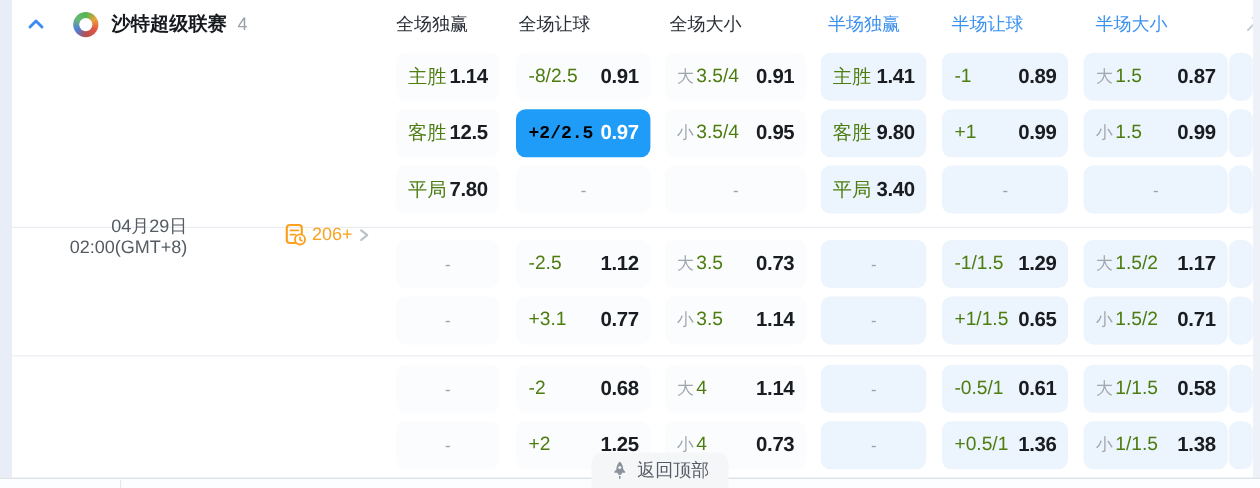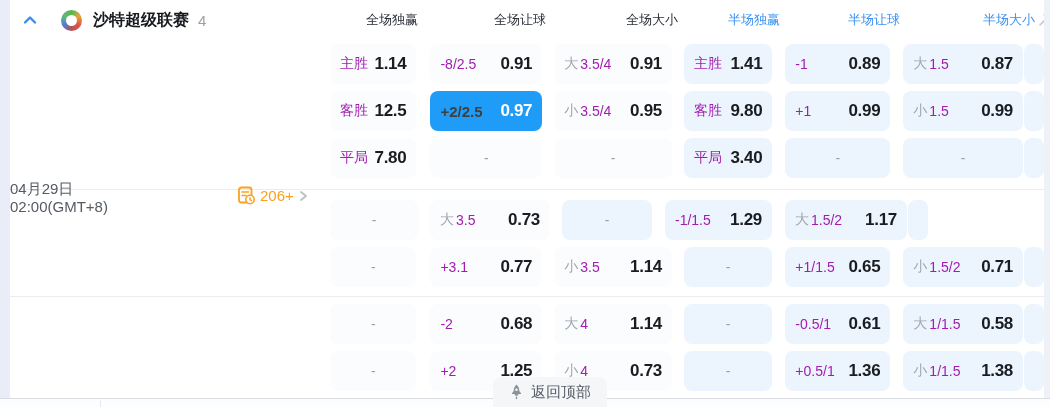--- a/index.html
+++ b/index.html
@@ -12,21 +12,21 @@
 
   
   .hdr{height:40px;display:flex;align-items:center;padding-left:320px;position:relative;box-sizing:border-box;}
   .league-bar{position:absolute;left:10px;top:0;height:40px;display:flex;align-items:center;}
   .chev-up{display:flex;align-items:center;cursor:pointer;}
   .league-icon{width:21px;height:21px;border-radius:50%;margin-left:21px;position:relative;
     background:conic-gradient(#53b74f,#e8a33d,#e05546,#b5524f,#4f7fd8,#67b879,#53b74f);}
   .league-icon::after{content:'';position:absolute;inset:5px;background:#fff;border-radius:50%;}
   .league-name{margin-left:11px;font-size:16px;font-weight:bold;color:#16191e;}
   .league-count{margin-left:9px;font-size:15px;color:#9aa0a8;}
-  .hcol{text-align:right;font-size:13px;color:#2b3038;}
+  .hcol{text-align:left;font-size:15px;color:#2b3038;}
   .hcol.half{color:#3d92f0;}
   .hdr-partial-icon{position:absolute;left:1028px;top:13px;opacity:.8;}
 
   
   .c0{width:88px;}
   .c1{width:114px;margin-left:14px;}
   .c2{width:120px;margin-left:12px;}
   .c3{width:90px;margin-left:12px;}
   .c4{width:107px;margin-left:13px;}
   .c5{width:122px;margin-left:13px;}
@@ -42,36 +42,36 @@
   .orow:last-child{margin-bottom:0;}
 
   .cell{height:40px;border-radius:8px;display:flex;align-items:center;justify-content:space-between;
         padding:0 10px;box-sizing:border-box;cursor:pointer;}
   .cell.full{background:#fafcfe;}
   .cell.half{background:#ecf4fd;}
   .cell.dash{justify-content:center;}
   .dash-txt{color:#98a0ab;font-size:14px;}
   .lgrp{display:flex;align-items:center;white-space:nowrap;}
   .c-pre{color:#a0a6ae;font-size:14px;margin-right:2px;}
-  .c-label{color:#a21caf;font-size:14px;}
+  .c-label{color:#4d7c0f;font-size:16px;}
   .c-value{color:#191c20;font-weight:bold;font-size:17px;letter-spacing:-0.3px;}
   .cell.hl{background:#1f9cf8;}
-  .cell.hl .c-label{color:#404040;font-weight:bold;font-size:15px;}
+  .cell.hl .c-label{color:#000000;font-weight:bold;font-size:15px;font-family:Liberation Mono, monospace;}
   .cell.hl .c-value{color:#fff;}
 
   
   .left-info{position:absolute;left:0;top:40px;width:320px;height:180px;}
   .team-row{position:absolute;left:10px;display:flex;align-items:center;cursor:pointer;}
   .team-row.home{top:9px;}
   .team-row.away{top:56px;}
   .t-logo{width:26px;display:flex;justify-content:center;align-items:center;}
   .t-name{margin-left:8px;font-size:16px;font-weight:bold;}
   .home .t-name{color:#2f7df0;}
   .away .t-name{color:#15181d;}
-  .date-block{position:absolute;left:0;top:100px;width:146px;text-align:left;
+  .date-block{position:absolute;left:0;top:100px;width:146px;text-align:right;
     font-size:15px;color:#555b63;line-height:18px;}
   .stats-row{position:absolute;left:227px;top:106px;display:flex;align-items:center;cursor:pointer;}
   .stats-count{margin-left:4px;font-size:15px;color:#faa21f;}
   .stats-chev{margin-left:3px;display:flex;align-items:center;}
 
   
   .bottom-strip{position:absolute;left:0;top:398px;width:1050px;height:9px;background:#fcfdfe;
     border-top:1px solid #d8dbe0;box-sizing:border-box;}
   .bottom-div{position:absolute;left:100px;top:1px;width:1px;height:8px;background:#e6e8ec;}
   .back-top{position:absolute;left:493px;top:377px;height:30px;z-index:5;display:flex;align-items:center;
@@ -272,20 +272,27 @@
             </div>
 <div class="cell cp"></div>
           </div>
         </div>
         <div class="grp g1">
           <div class="orow">
   <div class="cell c0 full dash">
               <span class="dash-txt">-</span>
             </div>
 
+  <div class="cell c1 full">
+    <span class="lgrp">
+
+      <span class="c-label">-2.5</span>
+    </span>
+    <span class="c-value">1.12</span>
+  </div>
 
   <div class="cell c2 full">
     <span class="lgrp">
       <span class="c-pre">大</span>
       <span class="c-label">3.5</span>
     </span>
     <span class="c-value">0.73</span>
   </div>
 
   <div class="cell c3 half dash">

